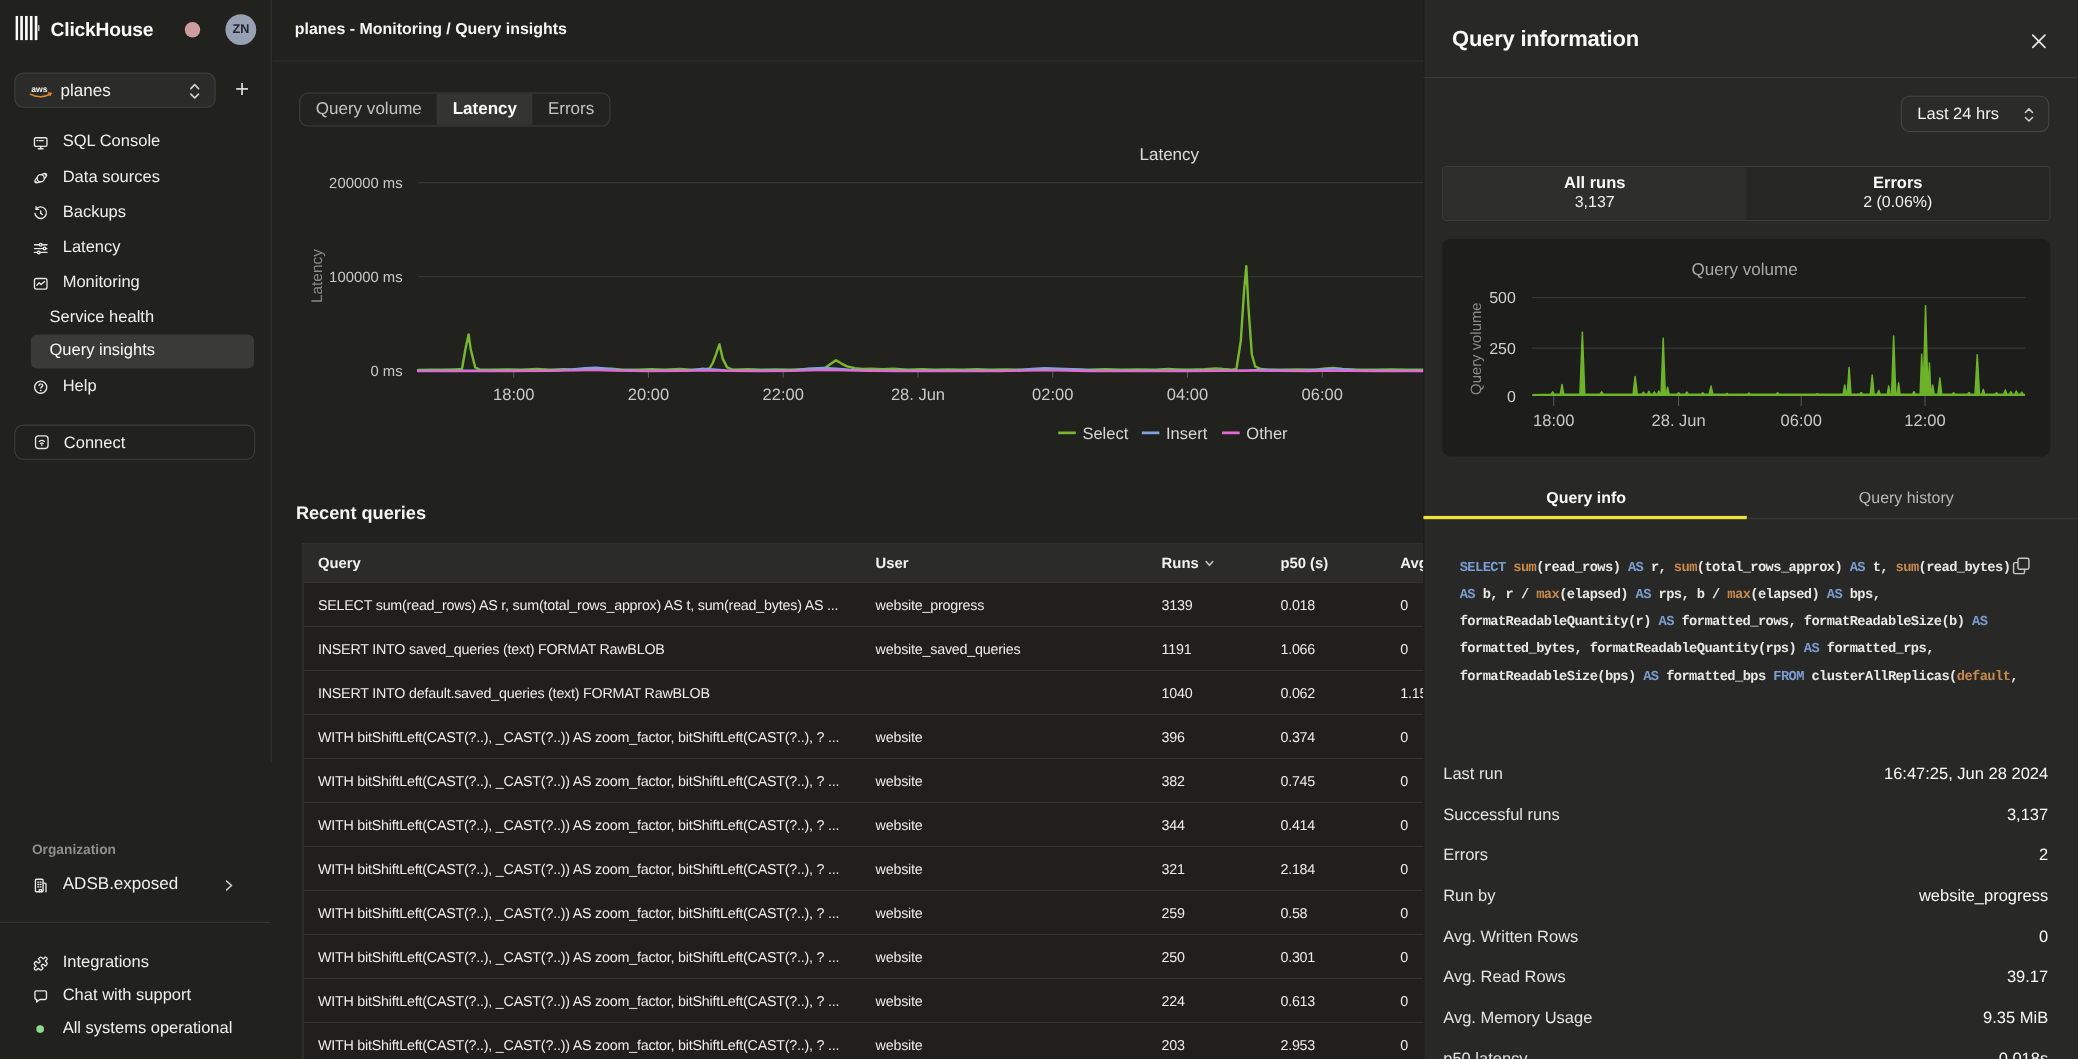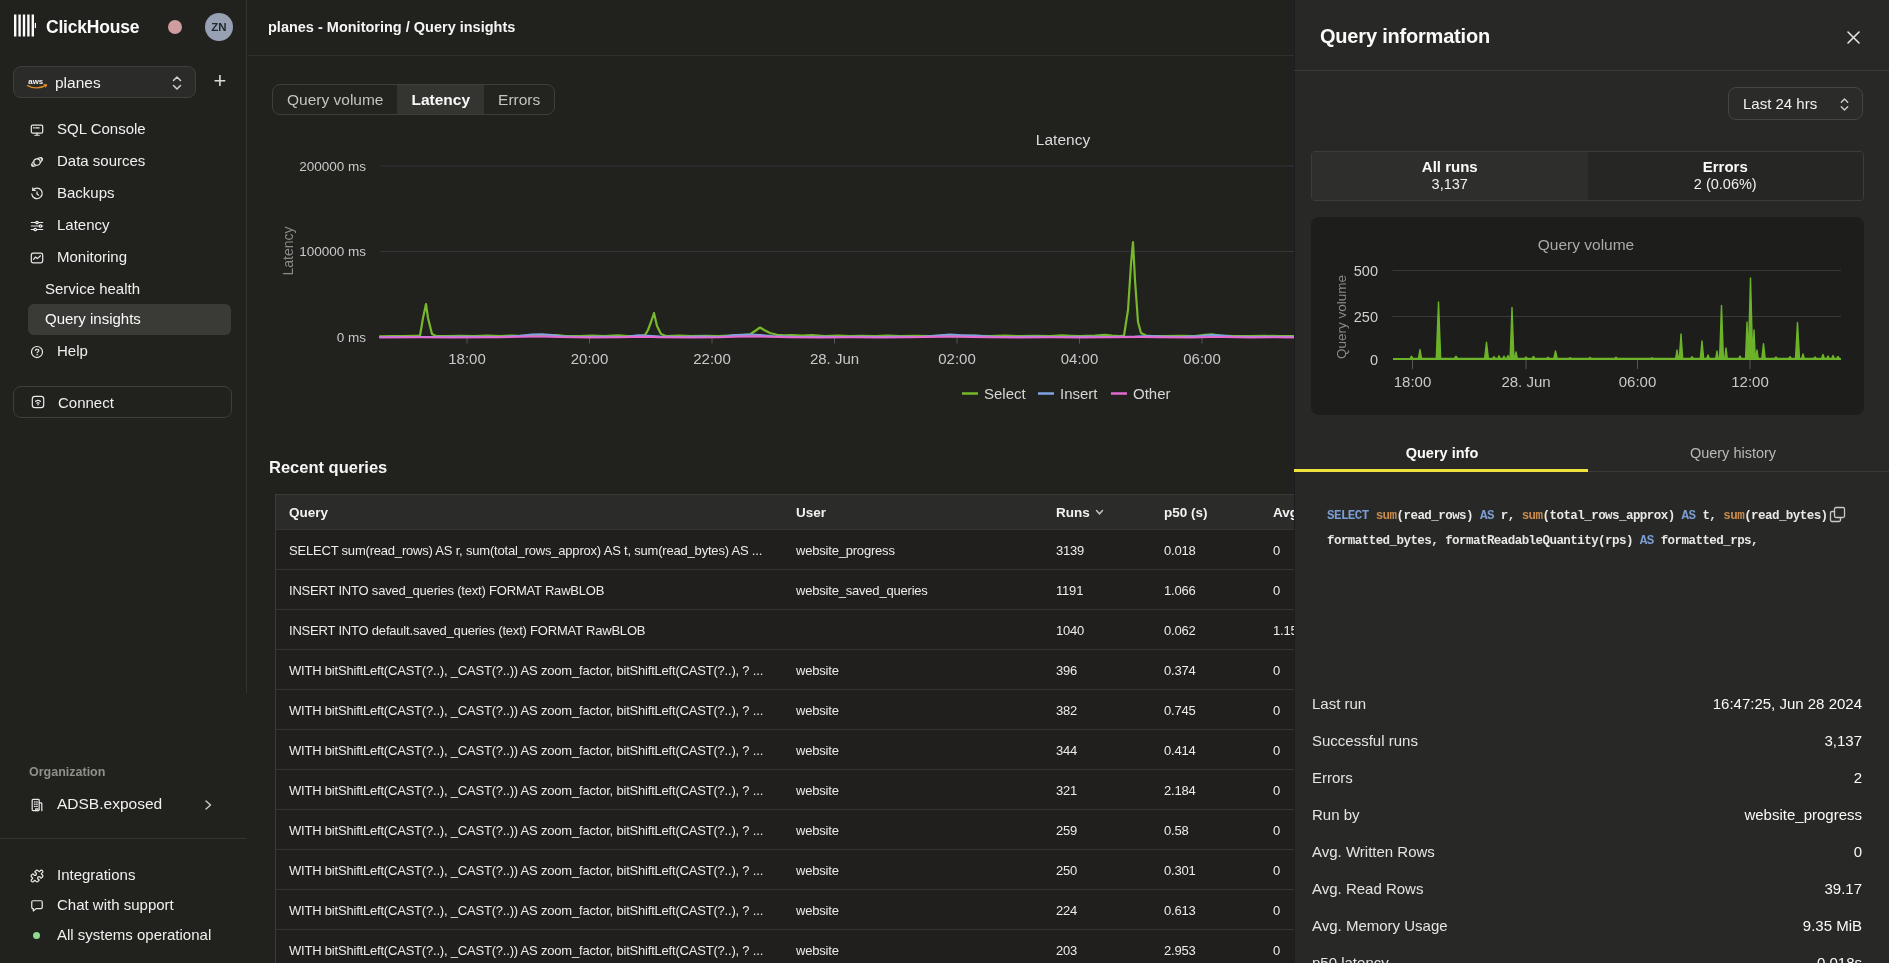--- a/index.html
+++ b/index.html
@@ -343,21 +343,24 @@
 <text x="35" y="100" fill="#8b8b8b" font-size="13.5" text-anchor="middle" transform="rotate(-90 35 100)">Query volume</text>
 <polygon points="82.0,143.0 82.0,141.8 99.1,141.5 100.5,139.2 101.9,141.5 107.4,141.5 109.0,132.5 110.6,141.5 125.3,141.5 127.5,85.0 129.7,141.5 143.4,141.5 145.0,139.2 146.6,141.5 173.6,141.5 175.5,125.2 177.4,141.5 181.7,141.5 183.0,139.6 184.3,141.5 186.7,141.5 188.0,138.8 189.3,141.5 191.7,141.5 193.0,139.2 194.3,141.5 195.7,141.5 197.0,138.4 198.3,141.5 199.1,141.5 201.0,90.5 202.9,141.5 203.7,141.5 205.0,135.0 206.3,141.5 213.6,141.5 215.0,140.0 216.4,141.5 221.1,141.5 222.5,139.4 223.9,141.5 235.6,141.5 237.0,140.2 238.4,141.5 242.8,141.5 244.5,134.0 246.2,141.5 257.6,141.5 259.0,140.6 260.4,141.5 277.6,141.5 279.0,140.4 280.4,141.5 303.6,141.5 305.0,140.2 306.4,141.5 339.6,141.5 341.0,140.8 342.4,141.5 364.6,141.5 366.0,133.0 367.4,141.5 368.3,141.5 370.0,117.0 371.7,141.5 379.6,141.5 381.0,139.8 382.4,141.5 389.3,141.5 391.0,124.0 392.7,141.5 395.7,141.5 397.0,138.0 398.3,141.5 404.7,141.5 406.0,134.0 407.3,141.5 408.6,141.5 410.5,88.5 412.4,141.5 413.7,141.5 415.0,131.0 416.3,141.5 427.6,141.5 429.0,139.0 430.4,141.5 434.6,141.5 436.0,105.0 437.4,141.5 437.3,141.5 439.5,61.0 441.7,141.5 441.7,141.5 443.0,113.0 444.3,141.5 444.7,141.5 446.0,133.0 447.3,141.5 450.8,141.5 452.5,126.7 454.2,141.5 463.6,141.5 465.0,140.0 466.4,141.5 477.6,141.5 479.0,139.8 480.4,141.5 484.5,141.5 486.5,105.5 488.5,141.5 490.7,141.5 492.0,137.0 493.3,141.5 502.6,141.5 504.0,140.0 505.4,141.5 510.6,141.5 512.0,137.5 513.4,141.5 515.7,141.5 517.0,139.0 518.3,141.5 520.7,141.5 522.0,138.5 523.3,141.5 525.7,141.5 527.0,139.5 528.3,141.5 530.0,141.8 530.0,143.0" fill="#6cb32a"></polygon>
 <polyline points="82.0,141.8 99.1,141.5 100.5,139.2 101.9,141.5 107.4,141.5 109.0,132.5 110.6,141.5 125.3,141.5 127.5,85.0 129.7,141.5 143.4,141.5 145.0,139.2 146.6,141.5 173.6,141.5 175.5,125.2 177.4,141.5 181.7,141.5 183.0,139.6 184.3,141.5 186.7,141.5 188.0,138.8 189.3,141.5 191.7,141.5 193.0,139.2 194.3,141.5 195.7,141.5 197.0,138.4 198.3,141.5 199.1,141.5 201.0,90.5 202.9,141.5 203.7,141.5 205.0,135.0 206.3,141.5 213.6,141.5 215.0,140.0 216.4,141.5 221.1,141.5 222.5,139.4 223.9,141.5 235.6,141.5 237.0,140.2 238.4,141.5 242.8,141.5 244.5,134.0 246.2,141.5 257.6,141.5 259.0,140.6 260.4,141.5 277.6,141.5 279.0,140.4 280.4,141.5 303.6,141.5 305.0,140.2 306.4,141.5 339.6,141.5 341.0,140.8 342.4,141.5 364.6,141.5 366.0,133.0 367.4,141.5 368.3,141.5 370.0,117.0 371.7,141.5 379.6,141.5 381.0,139.8 382.4,141.5 389.3,141.5 391.0,124.0 392.7,141.5 395.7,141.5 397.0,138.0 398.3,141.5 404.7,141.5 406.0,134.0 407.3,141.5 408.6,141.5 410.5,88.5 412.4,141.5 413.7,141.5 415.0,131.0 416.3,141.5 427.6,141.5 429.0,139.0 430.4,141.5 434.6,141.5 436.0,105.0 437.4,141.5 437.3,141.5 439.5,61.0 441.7,141.5 441.7,141.5 443.0,113.0 444.3,141.5 444.7,141.5 446.0,133.0 447.3,141.5 450.8,141.5 452.5,126.7 454.2,141.5 463.6,141.5 465.0,140.0 466.4,141.5 477.6,141.5 479.0,139.8 480.4,141.5 484.5,141.5 486.5,105.5 488.5,141.5 490.7,141.5 492.0,137.0 493.3,141.5 502.6,141.5 504.0,140.0 505.4,141.5 510.6,141.5 512.0,137.5 513.4,141.5 515.7,141.5 517.0,139.0 518.3,141.5 520.7,141.5 522.0,138.5 523.3,141.5 525.7,141.5 527.0,139.5 528.3,141.5 530.0,141.8" fill="none" stroke="#6cb32a" stroke-width="1.4" stroke-linejoin="round"></polyline>
 </svg>
 <div class="ptab" style="left:1294px;font-weight:700;color:#fafafa">Query info</div>
 <div class="ptab" style="left:1585px;color:#b9b9b9">Query history</div>
 <div class="yellow"></div>
 <div class="greyline"></div>
 <div class="code">
     <div class="cl"><span class="k">SELECT</span> <span class="f">sum</span>(read_rows) <span class="k">AS</span> r, <span class="f">sum</span>(total_rows_approx) <span class="k">AS</span> t, <span class="f">sum</span>(read_bytes)</div>
+    <div class="cl"><span class="k">AS</span> b, r / <span class="f">max</span>(elapsed) <span class="k">AS</span> rps, b / <span class="f">max</span>(elapsed) <span class="k">AS</span> bps,</div>
+    <div class="cl">formatReadableQuantity(r) <span class="k">AS</span> formatted_rows, formatReadableSize(b) <span class="k">AS</span></div>
     <div class="cl">formatted_bytes, formatReadableQuantity(rps) <span class="k">AS</span> formatted_rps,</div>
+    <div class="cl">formatReadableSize(bps) <span class="k">AS</span> formatted_bps <span class="k">FROM</span> clusterAllReplicas(<span class="f">default</span>,</div>
   </div>
 <svg class="copyic" width="17" height="17" viewBox="0 0 17 17" fill="none" stroke="#c9c9c9" stroke-width="1.3">
     <rect x="5.5" y="1.5" width="10" height="10" rx="1.5"></rect>
     <path d="M11.5 11.5 v2.5 a1.5 1.5 0 0 1 -1.5 1.5 h-7 a1.5 1.5 0 0 1 -1.5 -1.5 v-7 a1.5 1.5 0 0 1 1.5 -1.5 h2.5"></path>
   </svg>
 <div class="kv" style="top:695px">
     <span class="kl">Last run</span>
     <span class="kvv">16:47:25, Jun 28 2024</span>
   </div>
 <div class="kv" style="top:732px">

